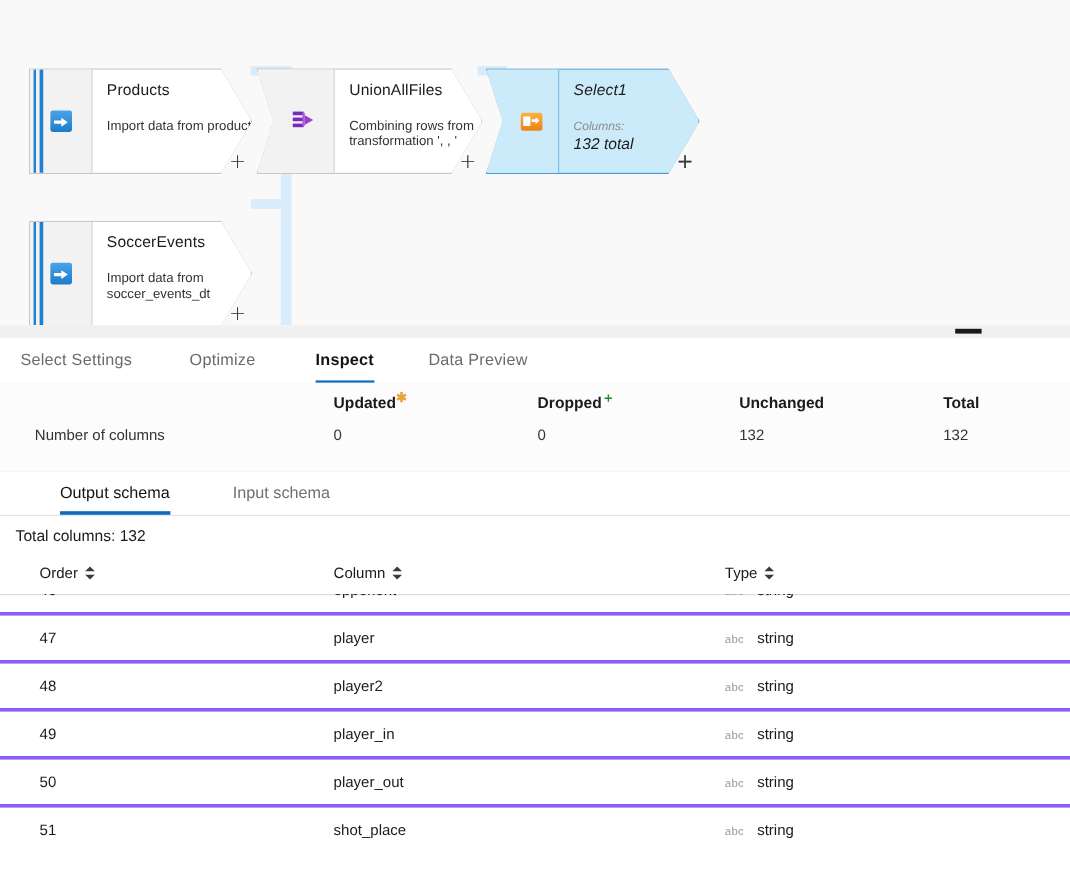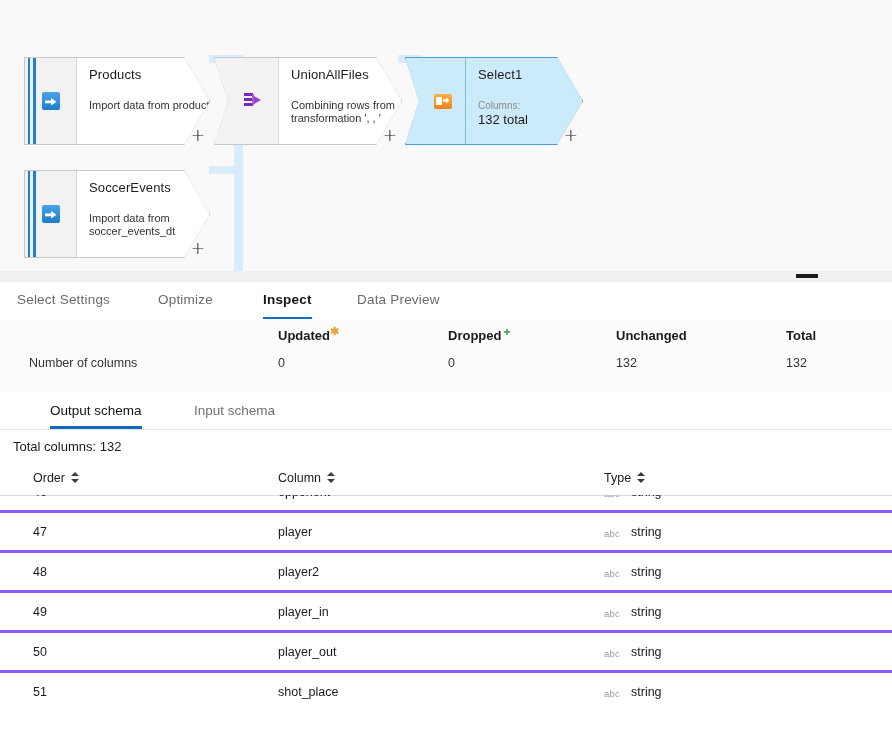--- a/index.html
+++ b/index.html
@@ -39,21 +39,21 @@
   
   .node {
     position: absolute;
     height: 88px;
     display: flex;
     filter: drop-shadow(0 0 0.5px rgba(0,0,0,0.35));
     margin-top: 42px;
   }
   .node-src   { width: 186px; }
   .node-union { width: 188px; }
-  .node-sel   { width: 178px; }
+  .node-sel   { width: 178px; font-style: italic; }
 
   .node-clip {
     position: absolute;
     left: 0; top: 0;
     width: 100%;
     height: 100%;
     clip-path: polygon(0 0, calc(100% - 26px) 0, 100% 50%, calc(100% - 26px) 100%, 0 100%);
     background: #ffffff;
     border: 1px solid #c8c8c8;
     box-sizing: border-box;
@@ -421,21 +421,21 @@
           <div class="ic-source"></div>
         </div>
         <div class="node-body">
           <div class="node-title">Products</div>
           <div class="node-sub">Import data from products</div>
         </div>
       </div>
       <div class="node-plus">+</div>
     </div>
 
-    <div class="node node-src" style="left:24px; top:128px;">
+    <div class="node node-src" style="left:24px; top:142px;">
       <div class="node-clip">
         <div class="node-gutter">
           <div class="ic-source"></div>
         </div>
         <div class="node-body">
           <div class="node-title">SoccerEvents</div>
           <div class="node-sub">Import data from soccer_events_dt</div>
         </div>
       </div>
       <div class="node-plus">+</div>

